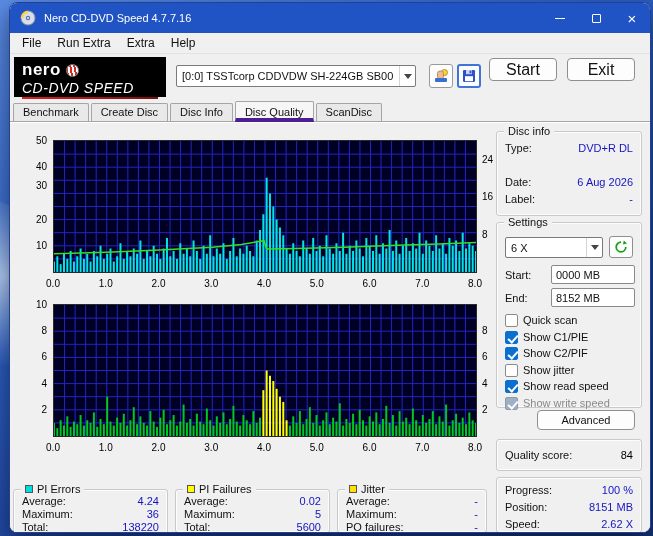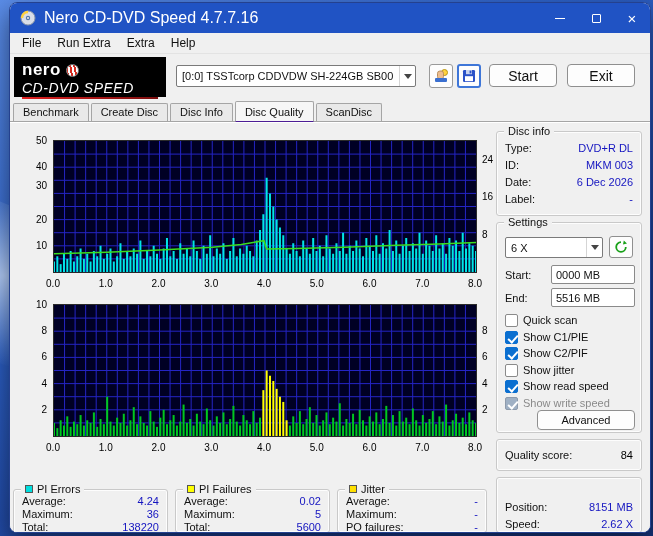--- a/index.html
+++ b/index.html
@@ -16,21 +16,21 @@
     transform: rotate(22deg);
   }
   .window {
     position: absolute; left: 9px; top: 2px; width: 642px; height: 531px;
     background: #f0f0f0; border-radius: 8px; overflow: hidden;
     border: 1px solid #24418f; box-shadow: 0 10px 26px rgba(0,0,0,.5);
   }
   
   .titlebar { height: 30px; background: #2053c4; display: flex; align-items: center; color: #fff; }
   .titlebar .app-icon { width: 16px; height: 16px; margin: 0 8px 0 10px; flex: 0 0 auto; }
-  .titlebar .title { font-size: 16px; flex: 1 1 auto; white-space: nowrap; }
+  .titlebar .title { font-size: 11px; flex: 1 1 auto; white-space: nowrap; }
   .winbtns { display: flex; height: 100%; }
   .winbtn { width: 36px; height: 100%; display: flex; align-items: center; justify-content: center; color: #fff; }
   .glyph-min { width: 10px; height: 1px; background: #fff; }
   .glyph-max { width: 9px; height: 9px; border: 1px solid #fff; border-radius: 1px; }
   .glyph-close { font-size: 15px; line-height: 1; }
   
   .menubar { height: 21px; background: #f0f0f0; display: flex; align-items: center; padding-left: 4px; border-bottom: 1px solid #e3e3e3; }
   .menu-item { padding: 2px 8px; font-size: 12px; }
   
   .toolbar { height: 46px; position: relative; background: #f0f0f0; }
@@ -41,27 +41,27 @@
   .logo-line2 { font-style: italic; font-size: 14px; letter-spacing: .5px; white-space: nowrap; }
   .logo-underline { height: 2px; margin-top: 1px; background: linear-gradient(90deg, #e02020, #7a0d0d); }
   .combo { position: absolute; background: #fff; border: 1px solid #7a7a7a; border-radius: 2px; display: flex; align-items: center; }
   .combo .combo-text { flex: 1 1 auto; padding: 0 5px; white-space: nowrap; overflow: hidden; font-size: 11px; }
   .combo .combo-arrow { width: 16px; align-self: stretch; display: flex; align-items: center; justify-content: center; border-left: 1px solid #d5d5d5; }
   .tri-down { width: 0; height: 0; border-left: 4px solid transparent; border-right: 4px solid transparent; border-top: 5px solid #444; }
   .drive-combo { left: 166px; top: 11px; width: 240px; height: 22px; }
   .tool-btn { position: absolute; top: 10px; width: 24px; height: 24px; background: #fdfdfd; border: 1px solid #9a9a9a; border-radius: 3px;
               display: flex; align-items: center; justify-content: center; }
   .tool-btn.focused { border: 2px solid #3e76d8; }
-  .push-btn { position: absolute; top: 10px; height: 23px; background: #fdfdfd; border: 1px solid #8f8f8f; border-radius: 4px;
-              font-size: 14px; display: flex; align-items: center; justify-content: center; }
+  .push-btn { position: absolute; top: 4px; height: 23px; background: #fdfdfd; border: 1px solid #8f8f8f; border-radius: 4px;
+              font-size: 16px; display: flex; align-items: center; justify-content: center; }
   
   .tabs { height: 22px; display: flex; align-items: flex-end; padding-left: 3px; border-bottom: 1px solid #a5a5a5; background: #f0f0f0; }
   .tab { border: 1px solid #a5a5a5; border-bottom: none; background: #e9e9e9; padding: 2px 9px 3px; margin-right: 2px;
          font-size: 11px; border-radius: 2px 2px 0 0; height: 18px; }
-  .tab.active { background: #f6f6f6; height: 21px; padding-top: 4px; margin-bottom: -1px; border-bottom: 1px solid #4c1d95; }
+  .tab.active { background: #f6f6f6; height: 21px; padding-top: 4px; margin-bottom: -1px; border-bottom: 4px solid #4c1d95; }
   
   .tab-content { position: relative; height: 412px; background: #f0f0f0; border-top: 1px solid #fff; }
   
   .chart-block { position: absolute; left: 0; width: 492px; }
   .chart-block .plot { position: absolute; left: 43px; top: 0; width: 424px; height: 133px;
                        border: 1px solid #2a2a2a; background: #000024; }
   .ticks-left { position: absolute; left: 0; top: 0; width: 40px; height: 133px; }
   .ticks-left .tick { position: absolute; right: 3px; font-size: 10px; color: #000; }
   .ticks-right { position: absolute; left: 470px; top: 0; width: 22px; height: 133px; text-align: center; }
   .ticks-right .tick { position: absolute; left: 2px; font-size: 10px; color: #000; }
@@ -579,35 +579,31 @@
     </div>
 
     <div class="groupbox" style="left:486px;top:8px;width:146px;height:85px">
       <div class="gb-title">
           <span>Disc info</span>
         </div>
       <div class="kv-row" style="top:10px">
           <span class="kv-label">Type:</span>
           <span class="kv-value">DVD+R DL</span>
         </div>
-      <div class="kv-row" style="top:27px">
-          <span class="kv-label">ID:</span>
-          <span class="kv-value">MKM 003</span>
-        </div>
       <div class="kv-row" style="top:44px">
           <span class="kv-label">Date:</span>
-          <span class="kv-value">6 Dec 2026</span>
+          <span class="kv-value">6 Aug 2026</span>
         </div>
       <div class="kv-row" style="top:61px">
           <span class="kv-label">Label:</span>
           <span class="kv-value">-</span>
         </div>
     </div>
 
-    <div class="groupbox" style="left:486px;top:99px;width:146px;height:211px">
+    <div class="groupbox" style="left:486px;top:99px;width:146px;height:186px">
       <div class="gb-title">
           <span>Settings</span>
         </div>
       <div class="combo" style="left:8px;top:14px;width:98px;height:21px">
         <span class="combo-text">6 X</span>
         <span class="combo-arrow">
             <span class="tri-down"></span>
           </span>
       </div>
       <div class="mini-btn" style="left:112px;top:13px">
@@ -616,21 +612,21 @@
           <path d="M9.8 0.6 L13 3.4 L9 4.6 Z" fill="#18a018"></path>
         </svg>
       </div>
       <div class="kv-row" style="top:46px">
           <span class="kv-label">Start:</span>
         </div>
       <div class="textbox" style="left:54px;top:42px;width:84px;height:19px">0000 MB</div>
       <div class="kv-row" style="top:69px">
           <span class="kv-label">End:</span>
         </div>
-      <div class="textbox" style="left:54px;top:65px;width:84px;height:19px">5516 MB</div>
+      <div class="textbox" style="left:54px;top:65px;width:84px;height:19px">8152 MB</div>
 
       <label class="cbrow" style="top:90px">
         <span class="cb"></span>
         <span class="cb-label">Quick scan</span>
       </label>
       <label class="cbrow" style="top:107px">
         <span class="cb checked"></span>
         <span class="cb-label">Show C1/PIE</span>
       </label>
       <label class="cbrow" style="top:123px">
@@ -654,20 +650,24 @@
     </div>
 
     <div class="groupbox" style="left:486px;top:316px;width:146px;height:32px">
       <div class="kv-row" style="top:9px">
         <span class="kv-label">Quality score:</span>
         <span class="kv-value black">84</span>
       </div>
     </div>
 
     <div class="groupbox" style="left:486px;top:354px;width:146px;height:56px">
+      <div class="kv-row" style="top:6px">
+          <span class="kv-label">Progress:</span>
+          <span class="kv-value">100 %</span>
+        </div>
       <div class="kv-row" style="top:23px">
           <span class="kv-label">Position:</span>
           <span class="kv-value">8151 MB</span>
         </div>
       <div class="kv-row" style="top:40px">
           <span class="kv-label">Speed:</span>
           <span class="kv-value">2.62 X</span>
         </div>
     </div>
 

